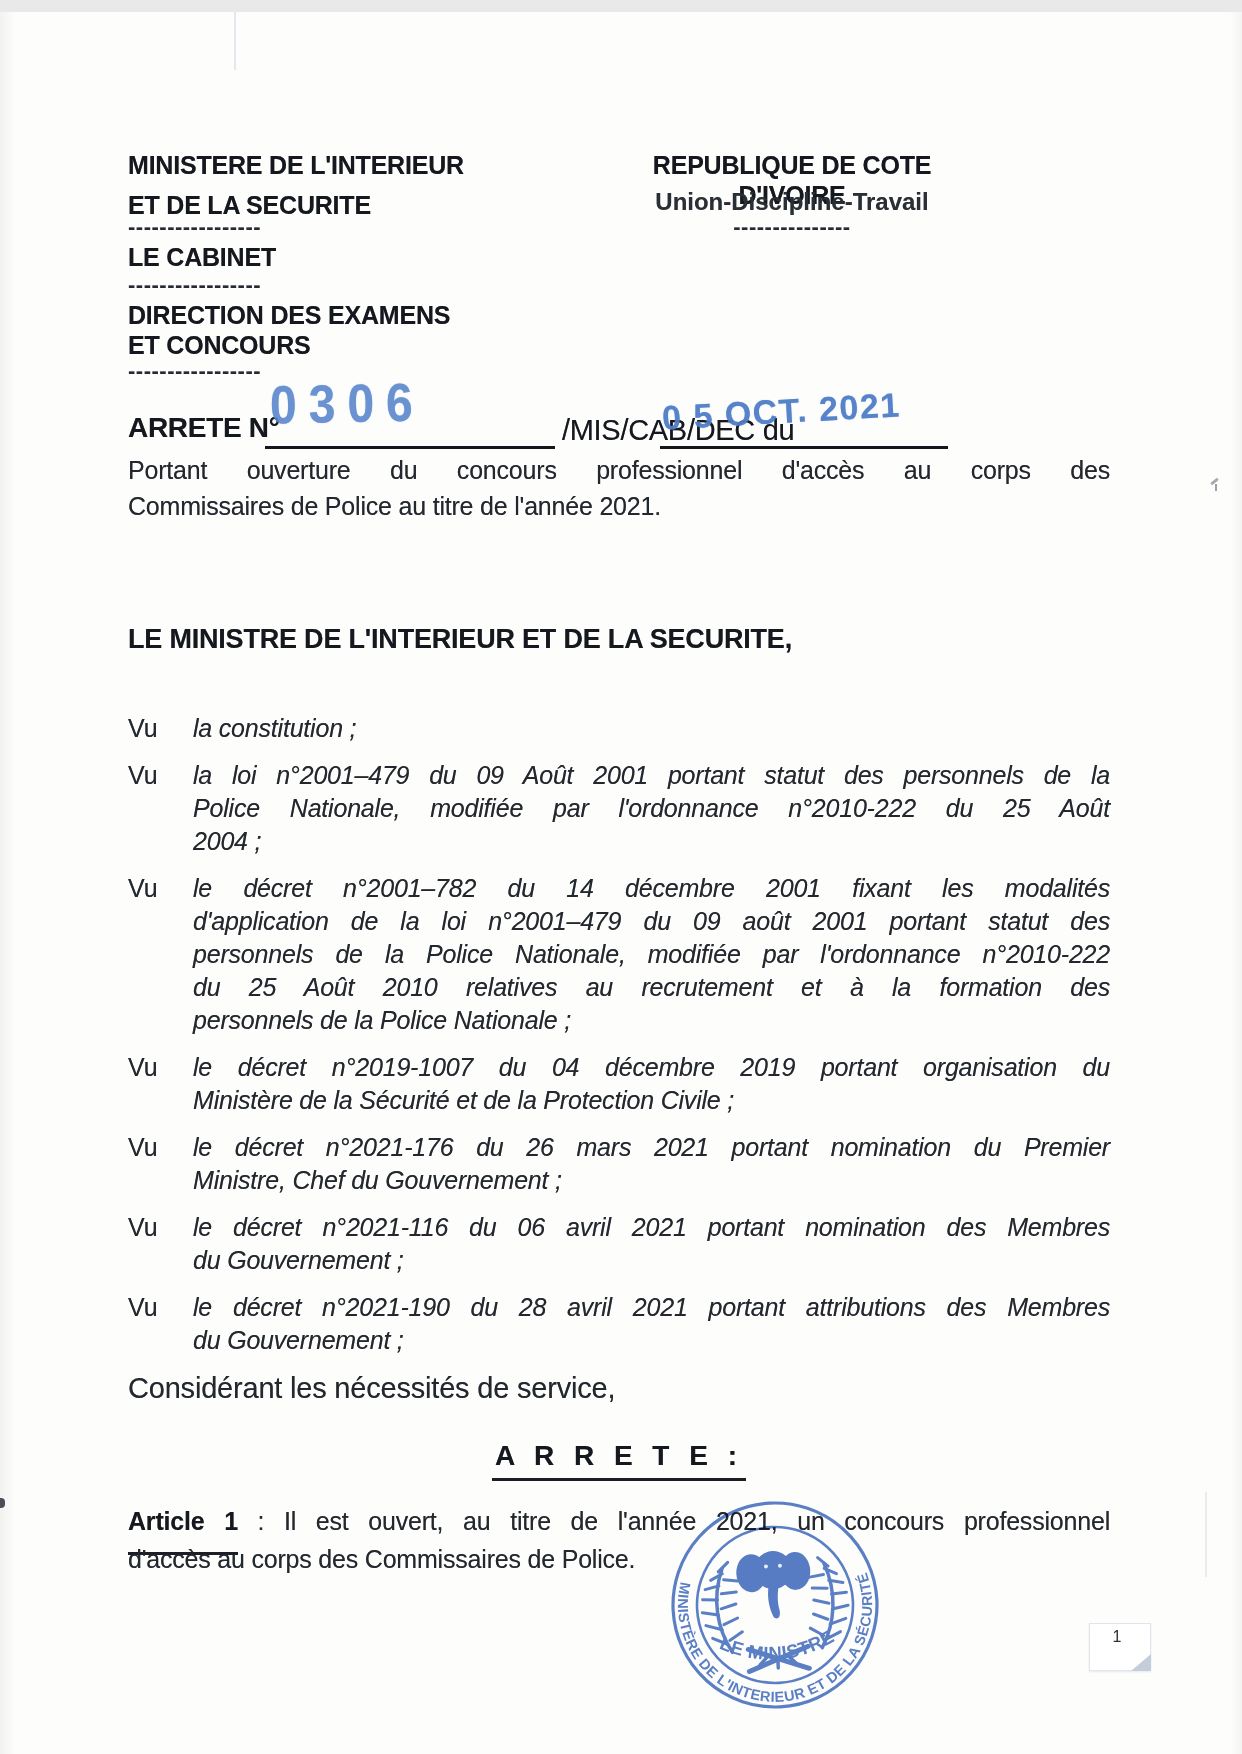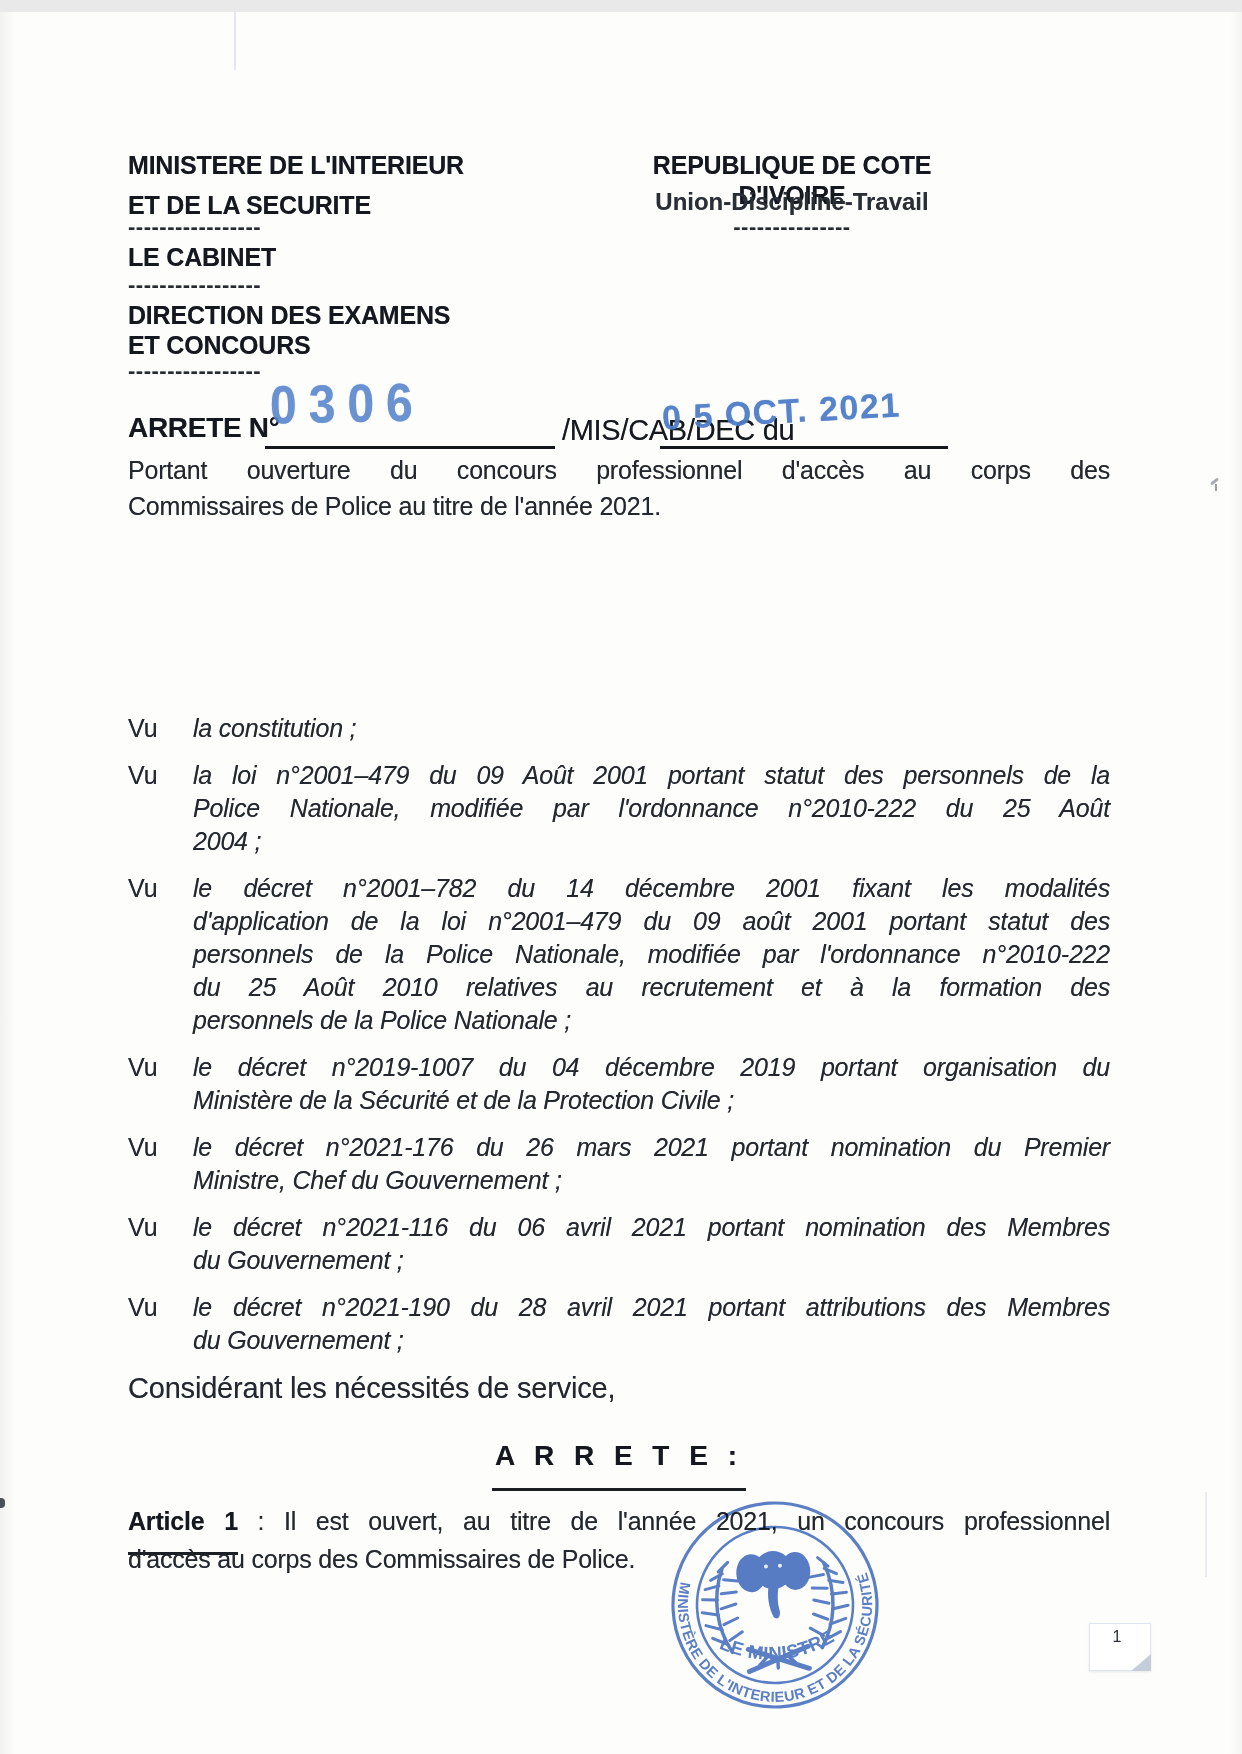--- a/index.html
+++ b/index.html
@@ -41,21 +41,21 @@
   .subject{position:absolute;left:128px;top:440px;width:982px;}
   .subject .jline{line-height:36px;}
   .authority{position:absolute;left:128px;top:612px;font-size:27px;font-weight:700;color:#15191f;letter-spacing:-0.2px;text-shadow:0 0 .5px rgba(25,28,34,.55);}
   .vu-list{position:absolute;left:128px;top:700px;width:982px;}
   .vu-item{display:flex;margin-bottom:14px;}
   .vu-label{flex:0 0 65px;width:65px;font-size:25px;line-height:33px;text-shadow:0 0 .5px rgba(30,34,40,.5);}
   .vu-lines{flex:1;}
   .vu-lines .jline{line-height:33px;font-style:italic;}
   .considerant{position:absolute;left:128px;top:1360px;font-size:29px;letter-spacing:-0.2px;text-shadow:0 0 .5px rgba(30,34,40,.5);}
   .decision{position:absolute;left:128px;top:1428px;width:982px;text-align:center;}
-  .decision span{font-size:28px;font-weight:700;letter-spacing:6px;color:#15191f;border-bottom:3px solid #1b1f24;padding:0 3px 17px;text-shadow:0 0 .5px rgba(25,28,34,.55);}
+  .decision span{font-size:28px;font-weight:700;letter-spacing:6px;color:#15191f;border-bottom:3px solid #1b1f24;padding:0 3px 7px;text-shadow:0 0 .5px rgba(25,28,34,.55);}
   .article{position:absolute;left:128px;top:1490px;width:982px;}
   .article .jline{line-height:38px;}
   .art-label{font-weight:700;border-bottom:3px solid #1b1f24;padding-bottom:17px;color:#15191f;}
   
   .seal{position:absolute;left:666px;top:1484px;width:218px;height:218px;mix-blend-mode:multiply;opacity:.9;transform:rotate(-3deg);}
   .seal svg{display:block;}
   
   .page-tab{position:absolute;left:1089px;top:1611px;width:60px;height:46px;background:#ffffff;border:1px solid #dfe5ec;box-shadow:0 1px 2px rgba(40,50,70,.10);}
   .tab-number{position:absolute;left:0;right:6px;top:4px;text-align:center;font-size:16px;color:#2c3138;}
   .tab-fold{position:absolute;right:-1px;bottom:-1px;width:20px;height:17px;background:#c4ceda;clip-path:polygon(0 100%,100% 0,100% 100%);box-shadow:-1px -1px 1px rgba(120,135,155,.4);}
@@ -95,20 +95,21 @@
     <span class="ref-suffix">/MIS/CAB/DEC du</span>
     <span class="blank-line blank2"></span>
     <span class="stamp-date">0 5 OCT. 2021</span>
   </div>
 
   <div class="subject">
       <div class="jline">Portant ouverture du concours professionnel d'accès au corps des</div>
       <div class="jline last">Commissaires de Police au titre de l'année 2021.</div>
     </div>
 
+  <div class="authority">LE MINISTRE DE L'INTERIEUR ET DE LA SECURITE,</div>
 
   <div class="vu-list">
 
   <div class="vu-item">
       <div class="vu-label">Vu</div>
       <div class="vu-lines">
           <div class="jline last">la constitution ;</div>
         </div>
     </div>
       <div class="vu-item">

